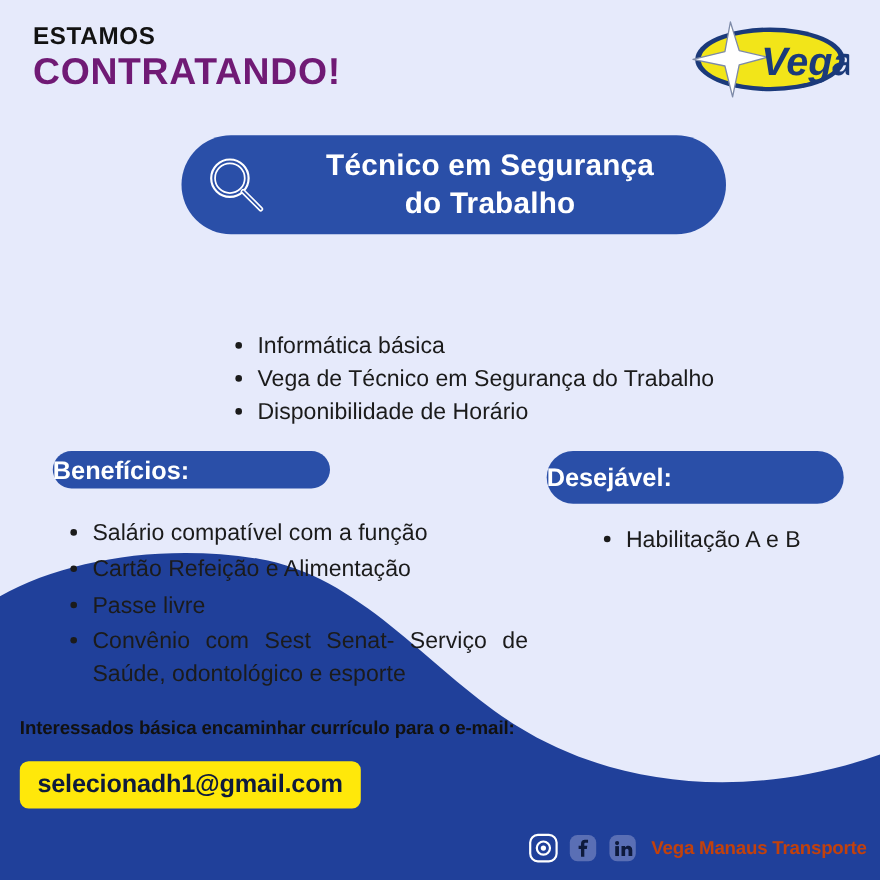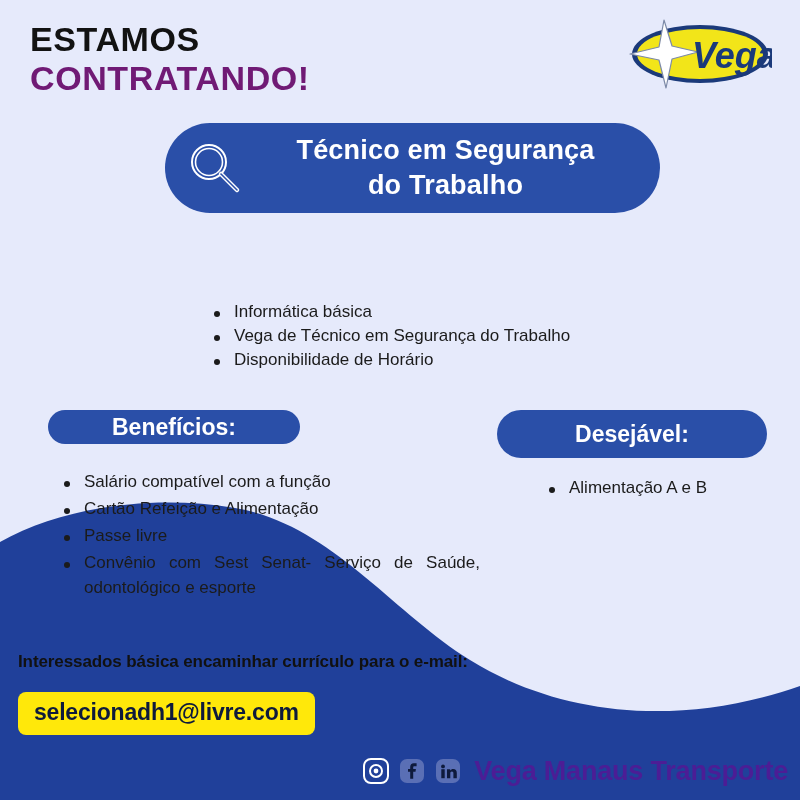--- a/index.html
+++ b/index.html
@@ -39,21 +39,21 @@
   
   .headline {
     position: absolute;
     left: 30px;
     top: 22px;
     z-index: 5;
     line-height: 1.02;
   }
   .headline-line1 {
     display: block;
-    font-size: 34px;
+    font-size: 22px;
     font-weight: bold;
     letter-spacing: 0.6px;
     color: #121212;
   }
   .headline-line2 {
     display: block;
     font-size: 34px;
     font-weight: bold;
     letter-spacing: 0.6px;
     color: #701a75;
@@ -71,21 +71,21 @@
   }
   .logo svg { display: block; width: 148px; height: 76px; }
 
   
   .pill {
     position: absolute;
     background: #2a4fa8;
     color: #ffffff;
     display: flex;
     align-items: center;
-    justify-content: center;
+    justify-content: flex-start;
     z-index: 4;
   }
 
   .pill-title {
     left: 165px;
     top: 123px;
     width: 495px;
     height: 90px;
     border-radius: 45px;
     padding-left: 18px;
@@ -140,21 +140,21 @@
   
   ul.bullets {
     list-style: none;
     margin: 0;
     padding: 0;
   }
   ul.bullets li {
     position: relative;
     padding-left: 24px;
     color: #1b1b1b;
-    font-size: 17px;
+    font-size: 21px;
     line-height: 1.42;
   }
   ul.bullets li::before {
     content: "";
     position: absolute;
     left: 4px;
     top: 11px;
     width: 6px;
     height: 6px;
     border-radius: 50%;
@@ -232,22 +232,22 @@
   }
   .social {
     display: flex;
     align-items: center;
     gap: 8px;
     margin-right: 12px;
   }
   .social-icon { width: 28px; height: 28px; }
   .social-icon svg { display: block; width: 28px; height: 28px; }
   .footer-name {
-    color: #4c1d95;
-    font-size: 27px;
+    color: #c2410c;
+    font-size: 17px;
     font-weight: bold;
     letter-spacing: -0.2px;
   }
 </style>
 </head>
 <body>
 
 <div class="poster">
 
   <div class="wave-layer">
@@ -299,25 +299,25 @@
   <ul class="bullets list-beneficios">
     <li>Salário compatível com a função</li>
     <li>Cartão Refeição e Alimentação</li>
     <li>Passe livre</li>
     <li class="justify">Convênio com Sest Senat- Serviço de Saúde, odontológico e esporte</li>
   </ul>
 
   <div class="pill pill-desejavel">Desejável:</div>
 
   <ul class="bullets list-desejavel">
-    <li>Alimentação A e B</li>
+    <li>Habilitação A e B</li>
   </ul>
 
   <div class="cta-text">Interessados básica encaminhar currículo para o e-mail:</div>
-  <div class="email-badge">selecionadh1@livre.com</div>
+  <div class="email-badge">selecionadh1@gmail.com</div>
 
   <div class="footer">
     <div class="social">
       <span class="social-icon">
         <svg viewBox="0 0 28 28" aria-hidden="true">
           <rect x="2" y="2" width="24" height="24" rx="7" fill="none" stroke="#ffffff" stroke-width="2"></rect>
           <circle cx="14" cy="14" r="6" fill="none" stroke="#ffffff" stroke-width="2"></circle>
           <circle cx="14" cy="14" r="2.4" fill="#ffffff"></circle>
         </svg>
       </span>

